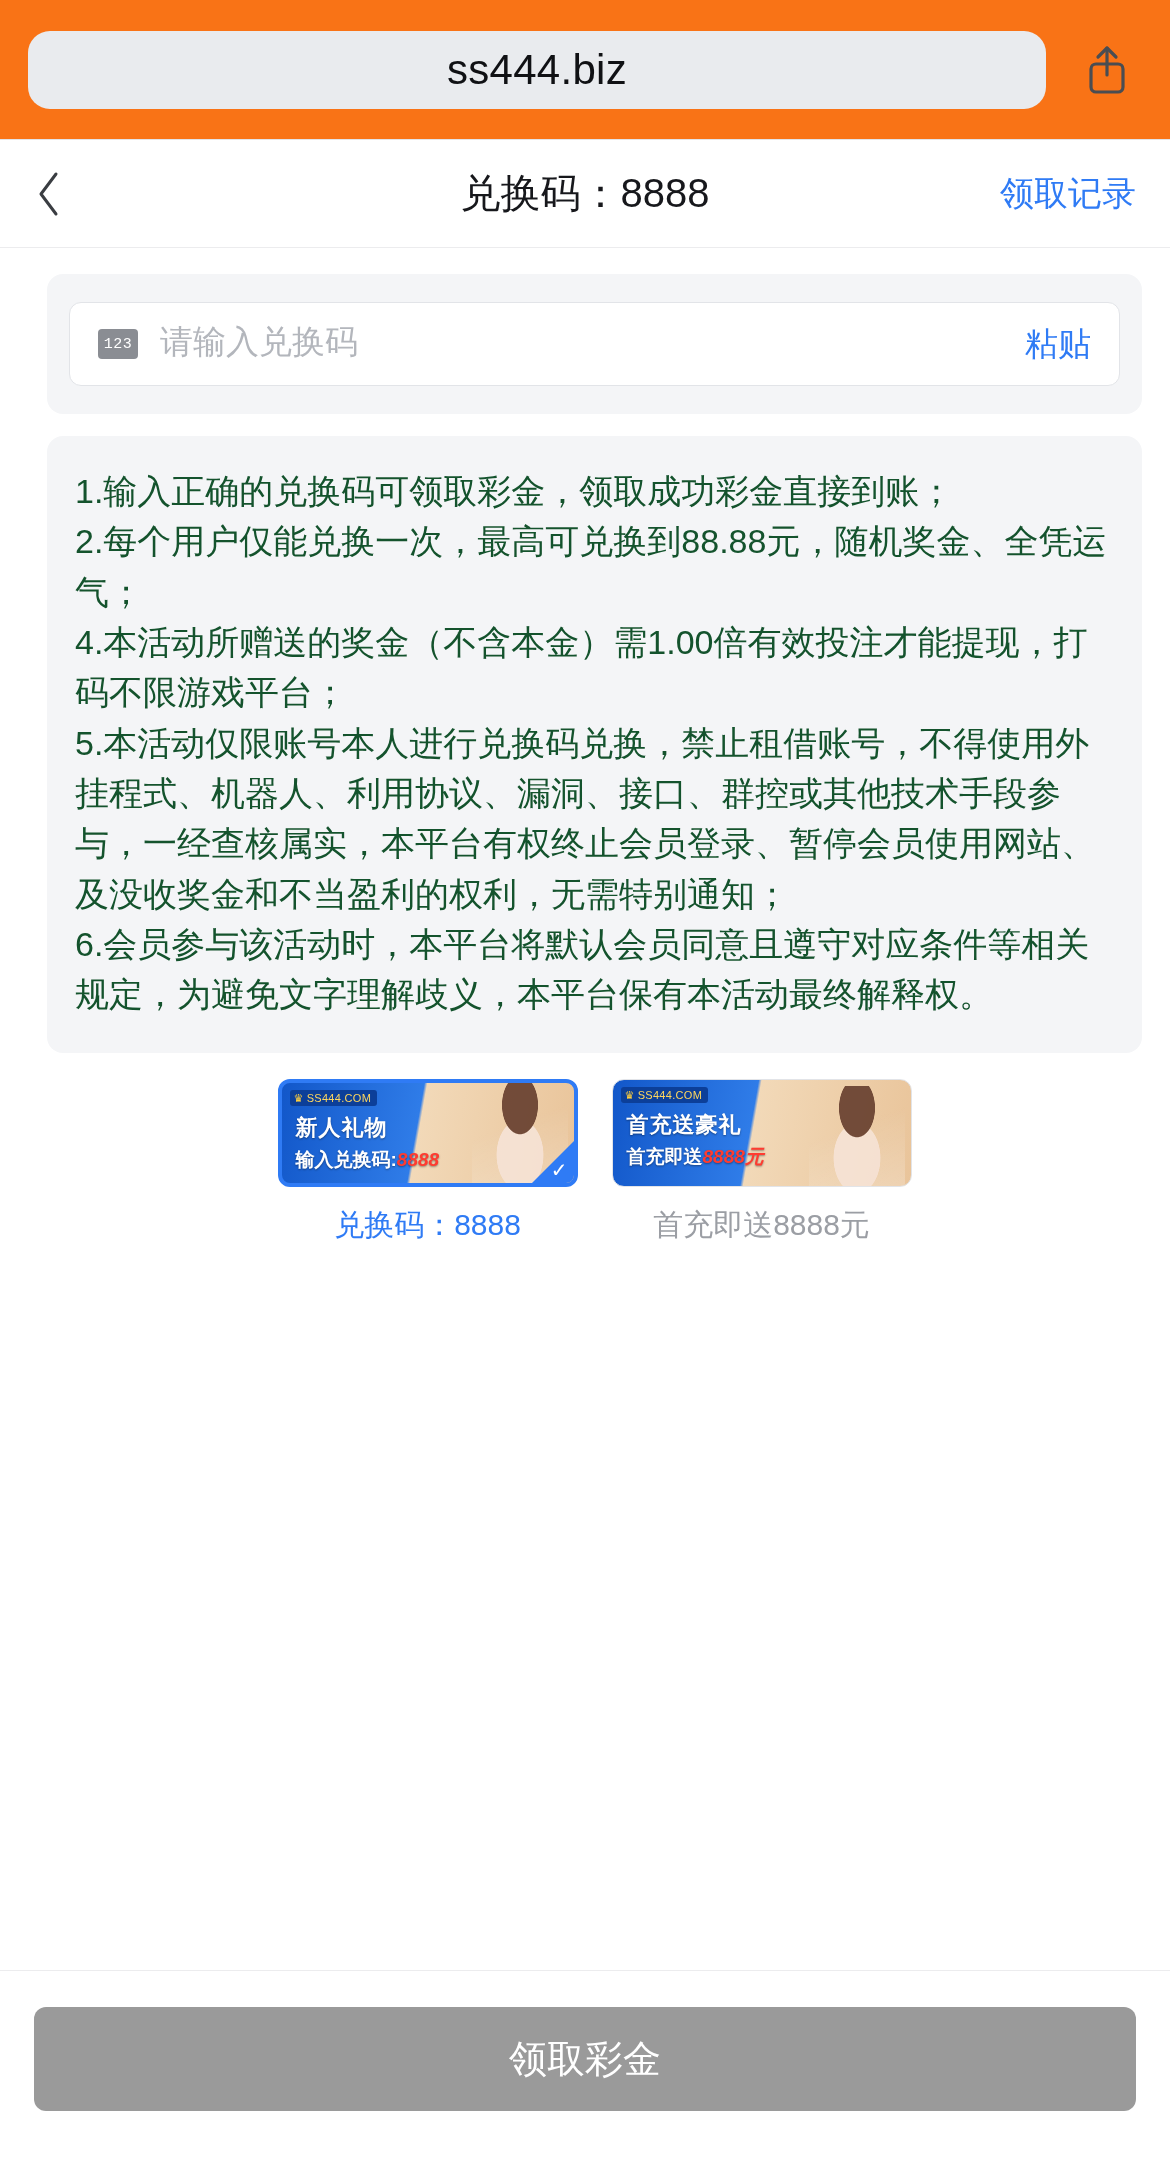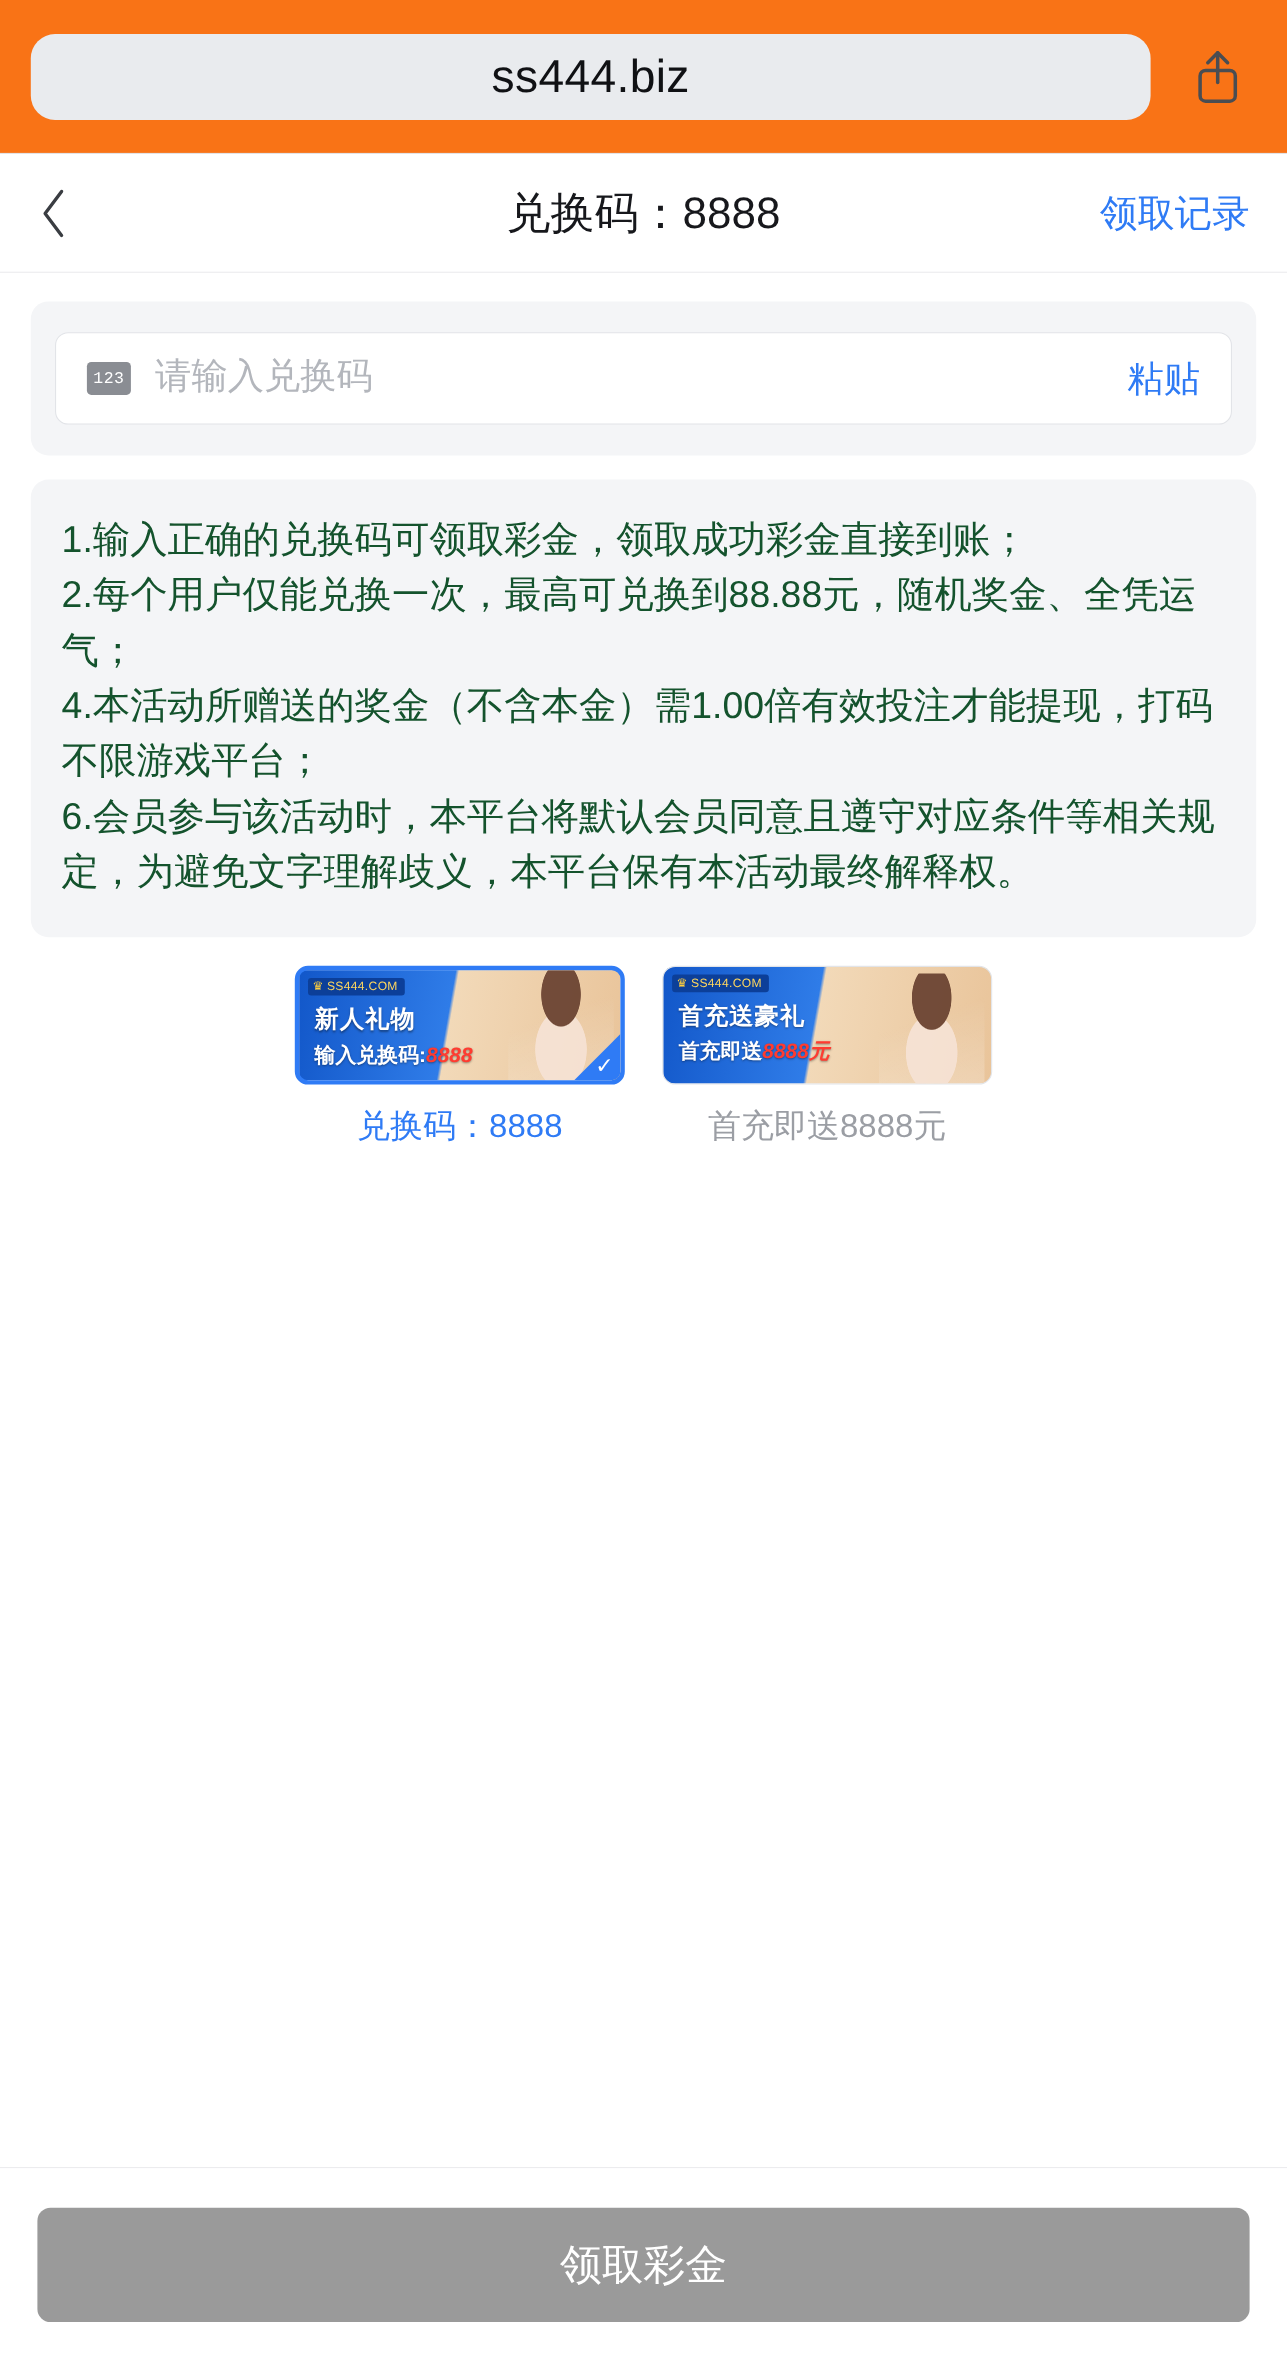--- a/index.html
+++ b/index.html
@@ -79,20 +79,21 @@
     margin-left: auto;
     font-size: 34px;
     color: #2f7bf5;
     z-index: 2;
   }
 
   
   .content {
     background: #ffffff;
     padding: 0;
+    margin-left: 19px;
   }
   .code-card {
     margin: 26px 28px 0 28px;
     background: #f4f5f7;
     border-radius: 16px;
     padding: 28px 22px;
     box-sizing: border-box;
   }
   .code-input-row {
     background: #ffffff;
@@ -323,20 +324,21 @@
       </span>
       <input class="code-input" type="text" placeholder="请输入兑换码" style="">
       <span class="paste-btn">粘贴</span>
     </div>
   </div>
 
   <div class="rules-card">
     <div class="rules-line">1.输入正确的兑换码可领取彩金，领取成功彩金直接到账；</div>
     <div class="rules-line">2.每个用户仅能兑换一次，最高可兑换到88.88元，随机奖金、全凭运气；</div>
     <div class="rules-line">4.本活动所赠送的奖金（不含本金）需1.00倍有效投注才能提现，打码不限游戏平台；</div>
+    <div class="rules-line">5.本活动仅限账号本人进行兑换码兑换，禁止租借账号，不得使用外挂程式、机器人、利用协议、漏洞、接口、群控或其他技术手段参与，一经查核属实，本平台有权终止会员登录、暂停会员使用网站、及没收奖金和不当盈利的权利，无需特别通知；</div>
     <div class="rules-line">6.会员参与该活动时，本平台将默认会员同意且遵守对应条件等相关规定，为避免文字理解歧义，本平台保有本活动最终解释权。</div>
   </div>
 
   <div class="promos">
 
     <div class="promo selected">
       <div class="promo-thumb">
         <div class="promo-brand">
           <span class="crown">♛</span>
           <span>SS444.COM</span>

